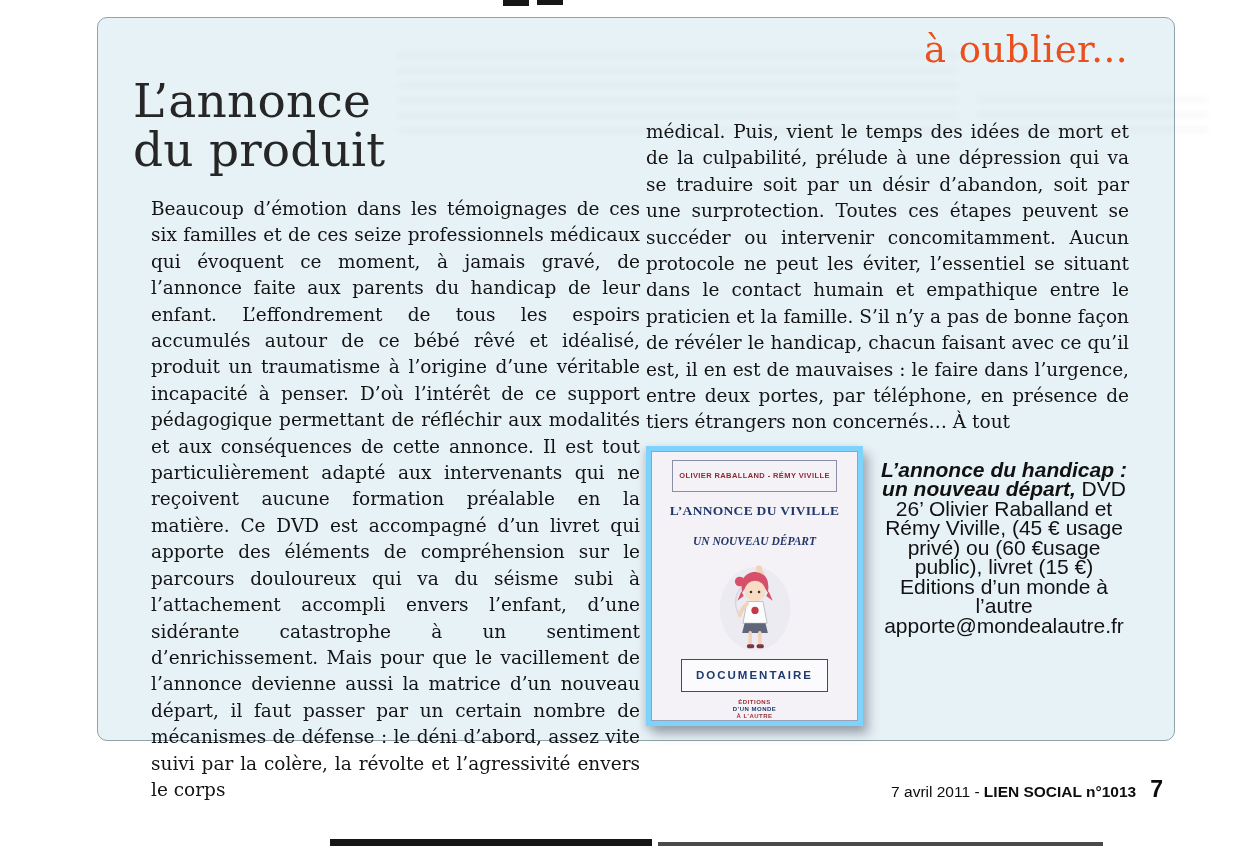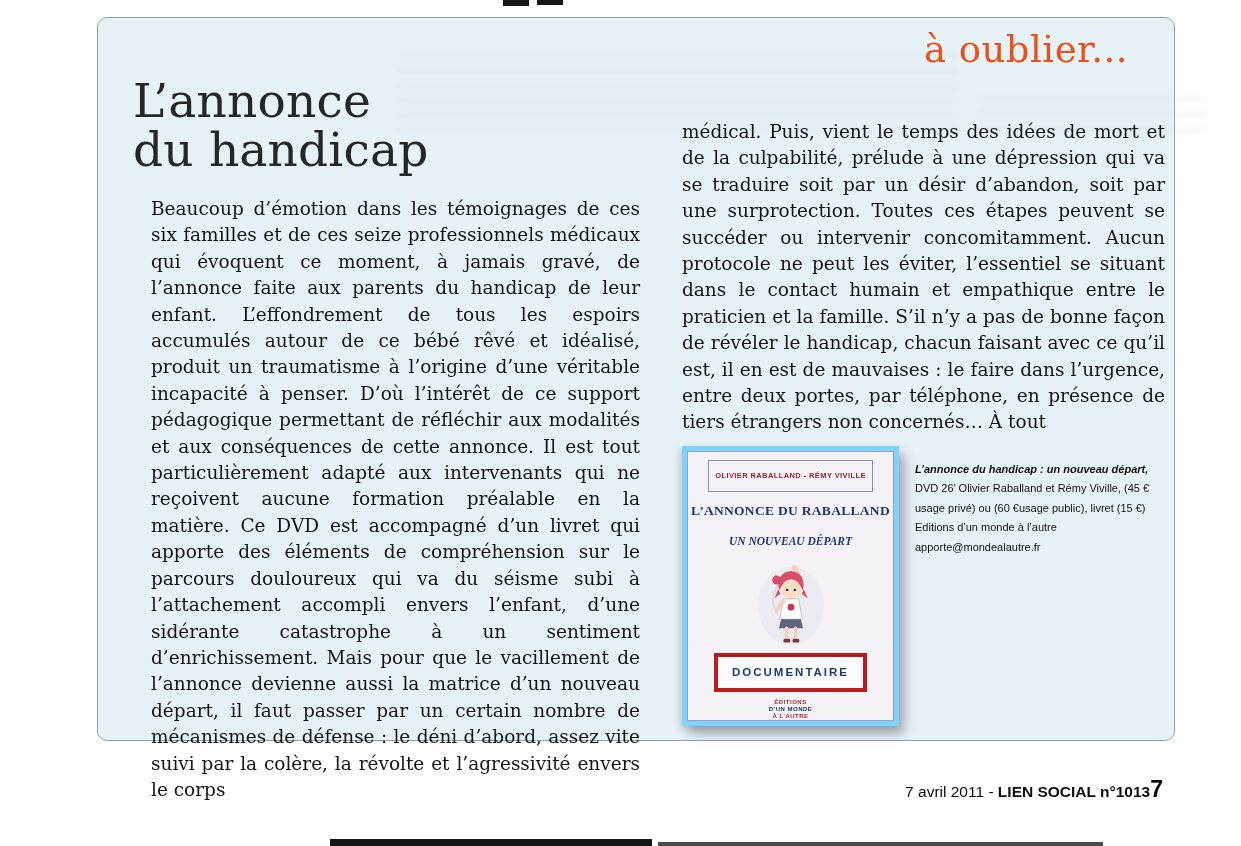--- a/index.html
+++ b/index.html
@@ -29,21 +29,21 @@
     position:absolute;left:133px;top:76px;color:#262626;
     font-size:47px;line-height:49px;letter-spacing:.2px;
   }
   .title span{display:block;}
   
   .col{
     color:#141414;font-size:18.5px;line-height:26.4px;text-align:justify;
     position:absolute;
   }
   .col-left{left:151px;top:196px;width:489px;}
-  .col-right{left:682px;top:119px;width:483px;}
+  .col-right{left:646px;top:119px;width:483px;}
   
   .dvd-figure{float:left;width:217px;margin:10px 16px 6px 0;}
   .dvd-photo{
     background:#7dd3fc;padding:5px;
     box-shadow:6px 8px 10px rgba(90,95,110,.45),-2px 3px 7px rgba(90,95,110,.25);
   }
   .dvd-cover{
     border:1px solid #9aa0b5;background:#f4f2f6;height:268px;
     display:flex;flex-direction:column;align-items:center;
     font-family:"Liberation Sans",sans-serif;text-align:center;
@@ -56,38 +56,38 @@
     color:#20386b;font-weight:bold;font-size:13.5px;letter-spacing:.3px;
     margin-top:3px;font-family:"Liberation Serif",serif;
   }
   .dvd-subtitle{
     color:#20386b;font-style:italic;font-size:11.5px;margin-top:3px;
     font-family:Liberation Serif, serif;font-weight:bold;
   }
   .dvd-art{width:110px;height:126px;margin:5px auto 2px;}
   .dvd-genre{
     color:#1f3a6e;font-weight:bold;font-size:11.5px;letter-spacing:2px;
-    margin-top:2px;border:4px solid #b91c1c;padding:2px 14px;background:#fbfafc;
+    margin-top:2px;border:1px solid #b91c1c;padding:2px 14px;background:#fbfafc;
   }
   .dvd-logo{margin-top:7px;}
   .dvd-logo span{display:block;font-size:6px;line-height:7px;letter-spacing:.5px;font-weight:bold;}
   .logo-red{color:#9c2b33;}
   .logo-navy{color:#1f3a6e;}
   
   .caption{
-    font-family:"Liberation Sans",sans-serif;font-size:11px;line-height:19.5px;
-    color:#111;margin-top:24px;text-align:left;
+    font-family:"Liberation Sans",sans-serif;font-size:21px;line-height:19.5px;
+    color:#111;margin-top:24px;text-align:center;
   }
   .cap-title{font-weight:bold;font-style:italic;}
   .cap-line{display:block;}
   
   .footer{
     position:absolute;top:776px;right:78px;color:#0d0d0d;
     font-family:"Liberation Sans",sans-serif;
-    display:flex;align-items:baseline;
+    display:flex;align-items:baseline;gap:14px;
   }
   .footer-line{font-size:15.5px;}
   .footer-mag{font-weight:bold;}
   .page-num{font-size:23px;font-weight:bold;}
   
   .mark{position:absolute;background:#161616;}
   .mark-top-a{top:0;left:503px;width:26px;height:6px;}
   .mark-top-b{top:0;left:537px;width:26px;height:5px;}
   .mark-bottom-a{bottom:0;left:330px;width:322px;height:7px;}
   .mark-bottom-b{bottom:0;left:658px;width:445px;height:4px;background:#4a4a4a;}
@@ -97,33 +97,33 @@
 
 <div class="panel">
   <div class="ghost ghost1"></div>
   <div class="ghost ghost2"></div>
 </div>
 
 <div class="section-label">à oublier...</div>
 
 <h1 class="title" style="margin:0;font-weight:normal;">
   <span>L’annonce</span>
-  <span>du handicap</span>
+  <span>du produit</span>
 </h1>
 
 <div class="col col-left">Beaucoup d’émotion dans les témoignages de ces six familles et de ces seize professionnels médicaux qui évoquent ce moment, à jamais gravé, de l’annonce faite aux parents du handicap de leur enfant. L’effondrement de tous les espoirs accumulés autour de ce bébé rêvé et idéalisé, produit un traumatisme à l’origine d’une véritable incapacité à penser. D’où l’intérêt de ce support pédagogique permettant de réfléchir aux modalités et aux conséquences de cette annonce. Il est tout particulièrement adapté aux intervenants qui ne reçoivent aucune formation préalable en la matière. Ce DVD est accompagné d’un livret qui apporte des éléments de compréhension sur le parcours douloureux qui va du séisme subi à l’attachement accompli envers l’enfant, d’une sidérante catastrophe à un sentiment d’enrichissement. Mais pour que le vacillement de l’annonce devienne aussi la matrice d’un nouveau départ, il faut passer par un certain nombre de mécanismes de défense : le déni d’abord, assez vite suivi par la colère, la révolte et l’agressivité envers le corps</div>
 
 <div class="col col-right">
   <span>médical. Puis, vient le temps des idées de mort et de la culpabilité, prélude à une dépression qui va se traduire soit par un désir d’abandon, soit par une surprotection. Toutes ces étapes peuvent se succéder ou intervenir concomitamment. Aucun protocole ne peut les éviter, l’essentiel se situant dans le contact humain et empathique entre le praticien et la famille. S’il n’y a pas de bonne façon de révéler le handicap, chacun faisant avec ce qu’il est, il en est de mauvaises : le faire dans l’urgence, entre deux portes, par téléphone, en présence de tiers étrangers non concernés… À tout</span>
 
   <figure class="dvd-figure" style="margin-left:0;margin-top:10px;margin-bottom:6px;">
     <div class="dvd-photo">
       <div class="dvd-cover">
         <div class="dvd-authors">OLIVIER RABALLAND - RÉMY VIVILLE</div>
-        <div class="dvd-title">L’ANNONCE DU RABALLAND</div>
+        <div class="dvd-title">L’ANNONCE DU VIVILLE</div>
         <div class="dvd-subtitle">UN NOUVEAU DÉPART</div>
         <svg class="dvd-art" viewBox="0 0 100 120" xmlns="http://www.w3.org/2000/svg">
           <ellipse cx="50" cy="62" rx="44" ry="52" fill="#ecebf1"></ellipse>
           <path d="M30 70 Q20 50 34 34 Q28 20 45 24" fill="none" stroke="#d9d6e0" stroke-width="2"></path>
 
           <path d="M58 34 Q62 22 56 14" fill="none" stroke="#f2d3ba" stroke-width="6" stroke-linecap="round"></path>
           <circle cx="55" cy="12" r="4" fill="#f2d3ba"></circle>
 
           <path d="M34 42 Q30 18 50 16 Q70 18 66 42 Q60 30 50 30 Q40 30 34 42 Z" fill="#d6506b"></path>
           <path d="M33 40 L28 52 L36 46 Z" fill="#d6506b"></path>

